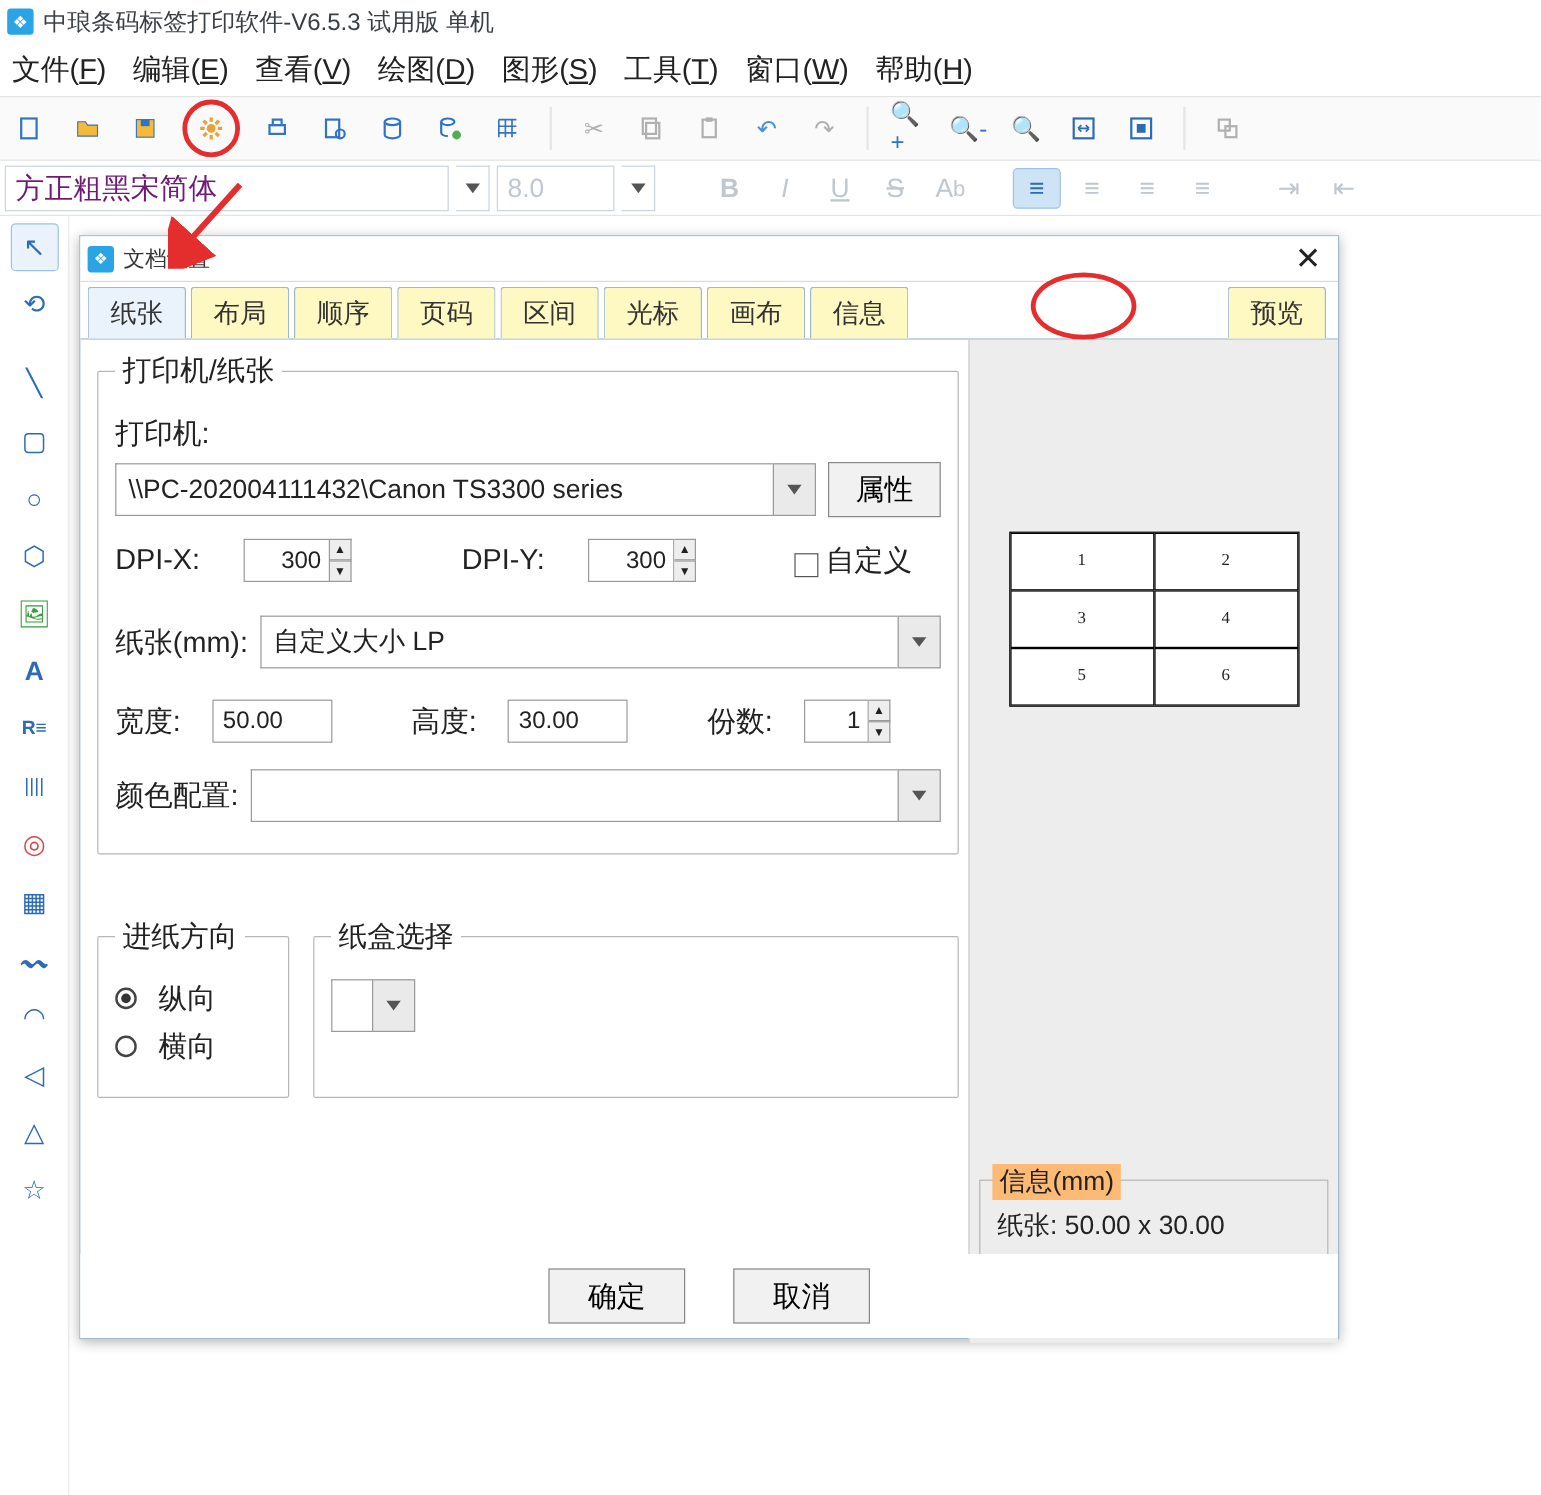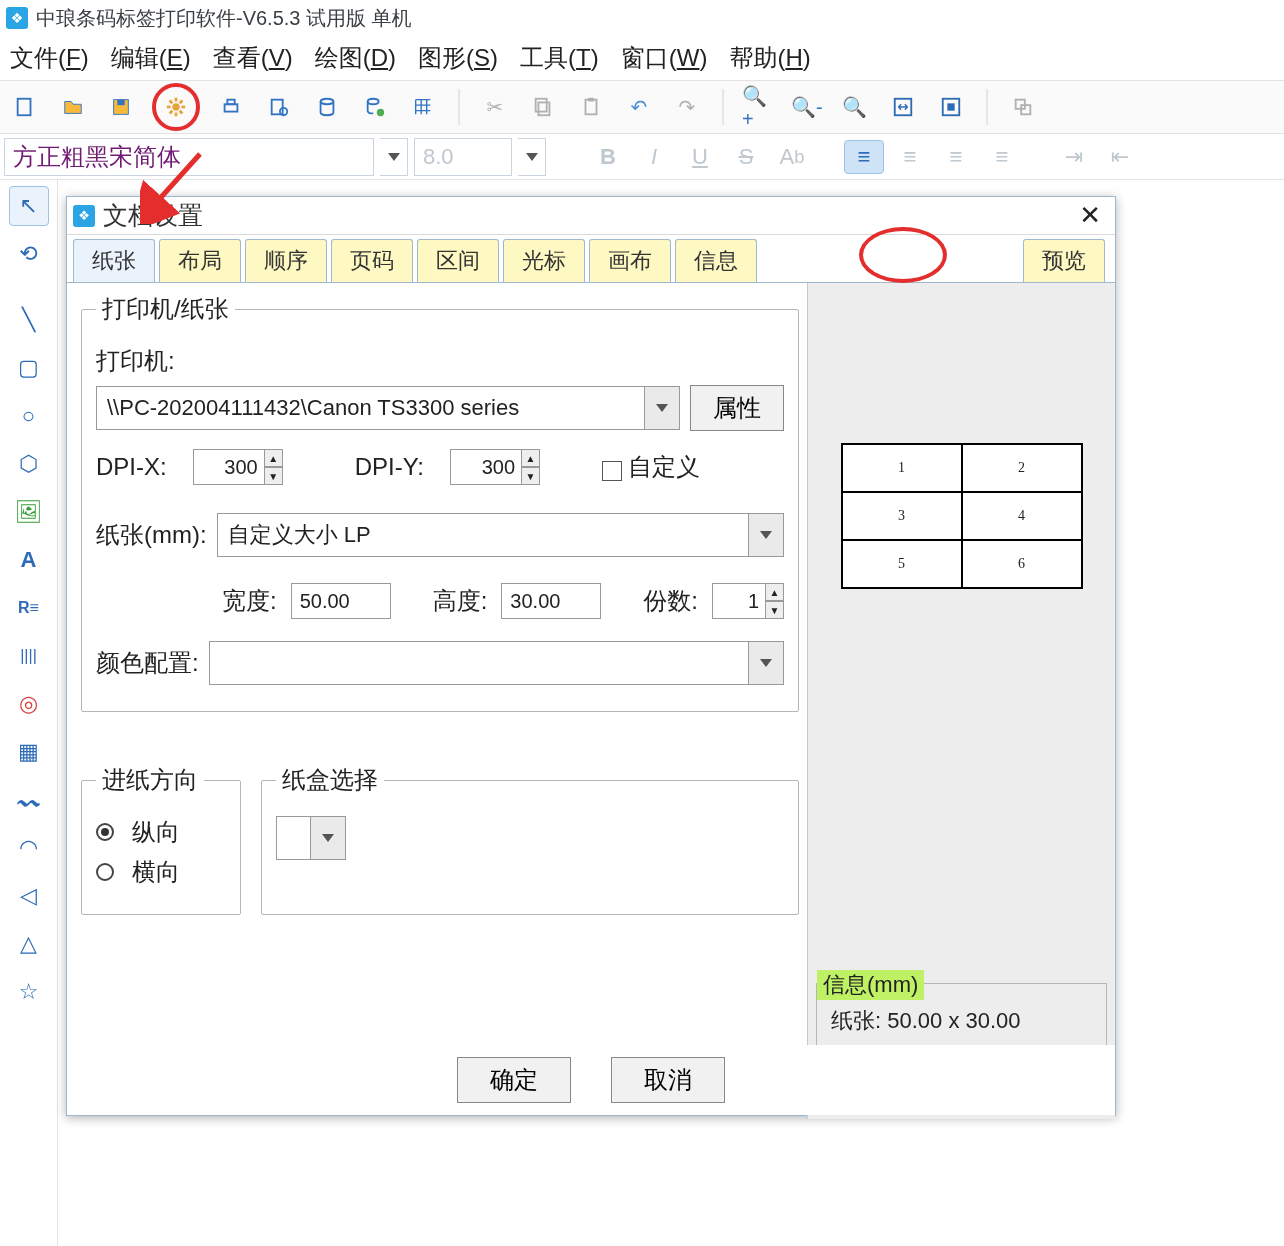--- a/index.html
+++ b/index.html
@@ -25,21 +25,21 @@
   .workarea { display:flex; height:calc(1246px - 36px - 44px - 54px - 46px); }
   .left-tools { width:58px; background:#fff; border-right:1px solid #e3e3e3; display:flex; flex-direction:column; align-items:center; padding-top:6px; gap:8px; }
   .lt { width:40px; height:40px; display:flex; align-items:center; justify-content:center; border:1px solid transparent; border-radius:4px; color:#2d6bb6; font-size:22px; }
   .lt.sel { border:1px solid #9cc2e8; background:#eaf3fb; }
   .canvas-zone { flex:1; position:relative; background:#fff; }
 
   
   .dialog { position:absolute; left:66px; top:196px; width:1050px; height:920px; background:#fff; border:1px solid #9cb7d0; box-shadow:0 2px 10px rgba(0,0,0,.3); z-index:50; }
   .dlg-titlebar { height:38px; display:flex; align-items:center; padding:0 6px; background:#fff; border-bottom:1px solid #dadada; }
   .dlg-titlebar .icon { width:22px; height:22px; background:#2aa4e4; border-radius:3px; margin-right:8px; display:flex; align-items:center; justify-content:center; color:#fff; font-size:13px;}
-  .dlg-titlebar .t { font-size:25px; color:#333; }
+  .dlg-titlebar .t { font-size:18px; color:#333; }
   .dlg-titlebar .close { margin-left:auto; font-size:26px; padding:0 8px; cursor:pointer; }
   .tabs-row { display:flex; align-items:flex-end; padding:4px 6px 0 6px; gap:0; border-bottom:1px solid #a1b9cf; background:#fff; position:relative; }
   .tab { padding:6px 18px; font-size:22px; color:#333; border:1px solid #a1b9cf; border-bottom:none; background:#fef9c3; margin-right:4px; border-top-left-radius:3px; border-top-right-radius:3px; cursor:default;}
   .tab.active { background:#eaf3fb; }
   .tab.preview { margin-left:auto; }
   .preview-circle { position:absolute; right:168px; top:-8px; width:88px; height:56px; border:4px solid #e42d2d; border-radius:50%; pointer-events:none; z-index:60; }
   .dlg-body { display:flex; height:calc(100% - 38px - 44px); }
   .dlg-left { flex:0 0 740px; padding:10px 8px 0 14px; }
   .dlg-right { flex:1; background:#ededed; border-left:1px solid #cacaca; display:flex; flex-direction:column; }
   fieldset.grp { border:1px solid #b6b6b6; border-radius:2px; padding:12px 14px 18px 14px; margin:0 0 14px 0; }
@@ -61,21 +61,21 @@
   .side-by { display:flex; gap:20px; }
   .side-by fieldset { flex:1;margin-top:38px; }
   .dlg-footer { position:absolute; left:0; right:0; bottom:0; height:70px; display:flex; align-items:center; justify-content:center; gap:40px; background:#fff; }
   .dlg-footer .btn { padding:6px 32px; font-size:24px; }
 
   
   .preview-canvas { flex:1; display:flex; align-items:flex-start; justify-content:center; padding-top:160px; }
   .label-grid { display:grid; grid-template-columns:repeat(2,120px); grid-template-rows:repeat(3,48px); background:#fff; border:1px solid #000; }
   .label-grid .cell { border:1px solid #000; display:flex; align-items:center; justify-content:center; font-size:14px; font-family:serif; }
   .info-box { margin:10px 8px 20px 8px; border:1px solid #b6b6b6; padding:12px 14px; position:relative; background:#ededed; }
-  .info-box .legend { position:absolute; top:-14px; left:0; background:#bef264; padding:0 6px; font-size:22px; }
+  .info-box .legend { position:absolute; top:-14px; left:10px; background:#fdba74; padding:0 6px; font-size:22px; }
   .info-box .line { font-size:22px; margin:10px 0; }
 
   .tri-down { width:0; height:0; border-left:6px solid transparent; border-right:6px solid transparent; border-top:8px solid #555; }
 </style>
 </head>
 <body>
 
 <div class="titlebar">
   <div class="icon">❖</div>
   <div class="title">中琅条码标签打印软件-V6.5.3 试用版 单机</div>
@@ -293,21 +293,21 @@
         <div class="row">
           <div class="combo" style="flex:1;">
             <div class="txt" style="flex:1;">\\PC-202004111432\Canon TS3300 series</div>
             <div class="dd">
                 <div class="tri-down"></div>
               </div>
           </div>
           <button class="btn">属性</button>
         </div>
 
-        <div class="row" style="gap:26px; margin-top:18px;">
+        <div class="row" style="gap:36px; margin-top:18px;">
           <span class="lbl">DPI-X:</span>
           <div class="numbox">
               <div class="val">300</div>
               <div class="spin">
                 <div>▲</div>
                 <div>▼</div>
               </div>
             </div>
           <span style="width:20px;"></span>
           <span class="lbl">DPI-Y:</span>
@@ -325,21 +325,21 @@
         <div class="row" style="margin-top:28px;">
           <span class="lbl">纸张(mm):</span>
           <div class="combo" style="flex:1;">
             <div class="txt" style="flex:1;">自定义大小 LP</div>
             <div class="dd">
                 <div class="tri-down"></div>
               </div>
           </div>
         </div>
 
-        <div class="row" style="gap:14px; margin-top:26px;justify-content:flex-end;">
+        <div class="row" style="gap:26px; margin-top:26px;">
           <span class="lbl">宽度:</span>
           <div class="txtbox" style="width:100px;">50.00</div>
           <span style="width:14px;"></span>
           <span class="lbl">高度:</span>
           <div class="txtbox" style="width:100px;">30.00</div>
           <span style="width:14px;"></span>
           <span class="lbl">份数:</span>
           <div class="numbox">
               <div class="val" style="width:54px;">1</div>
               <div class="spin">

